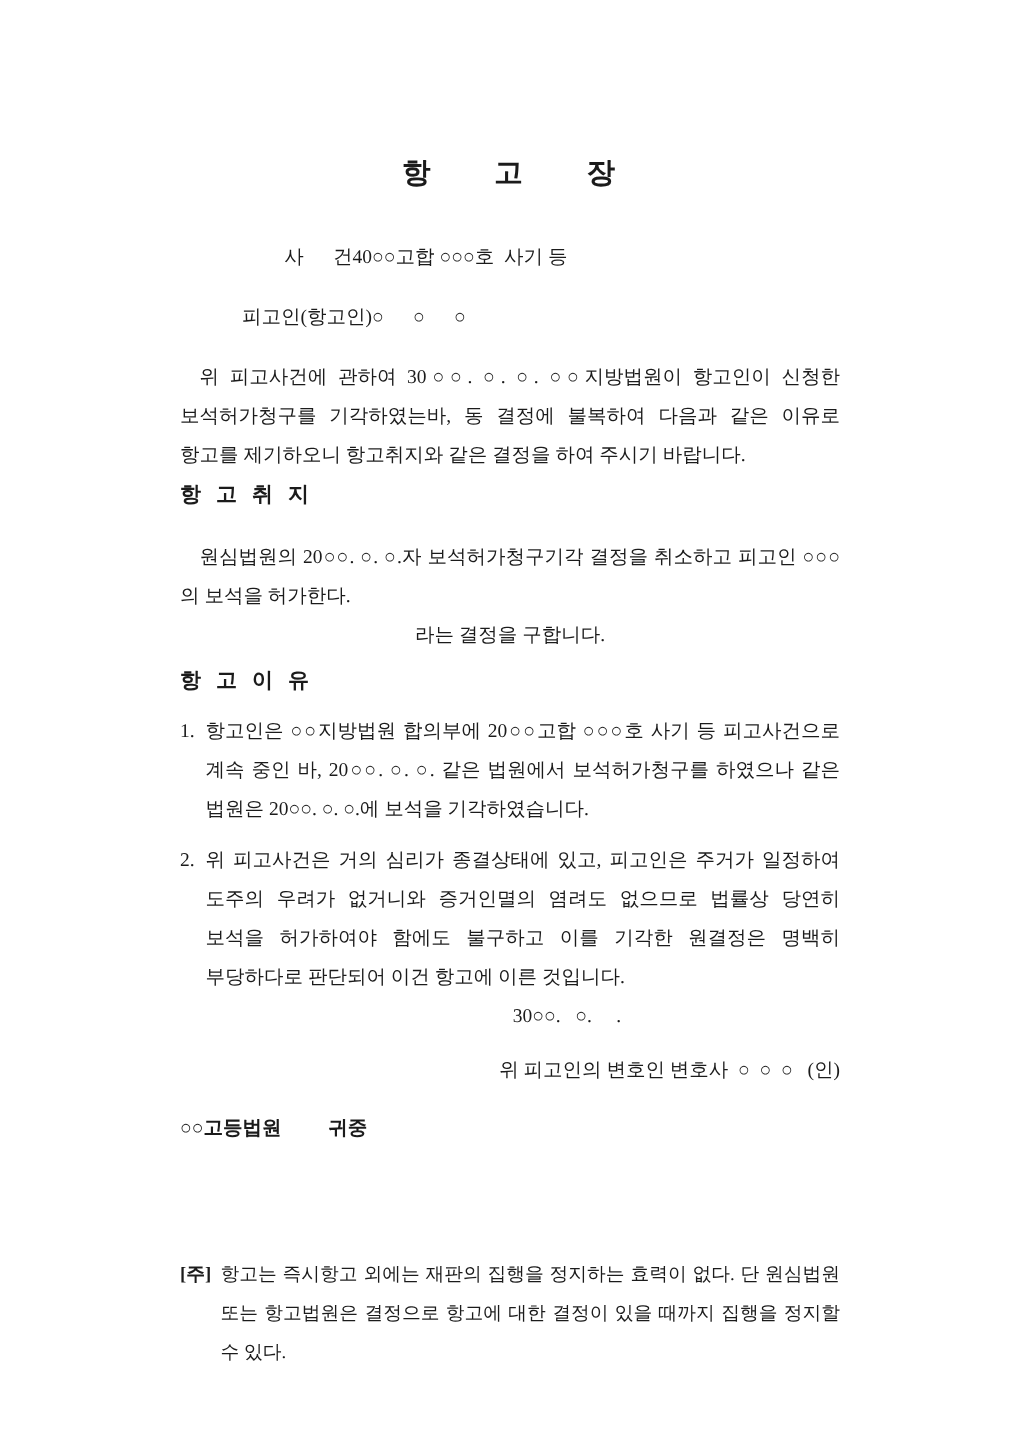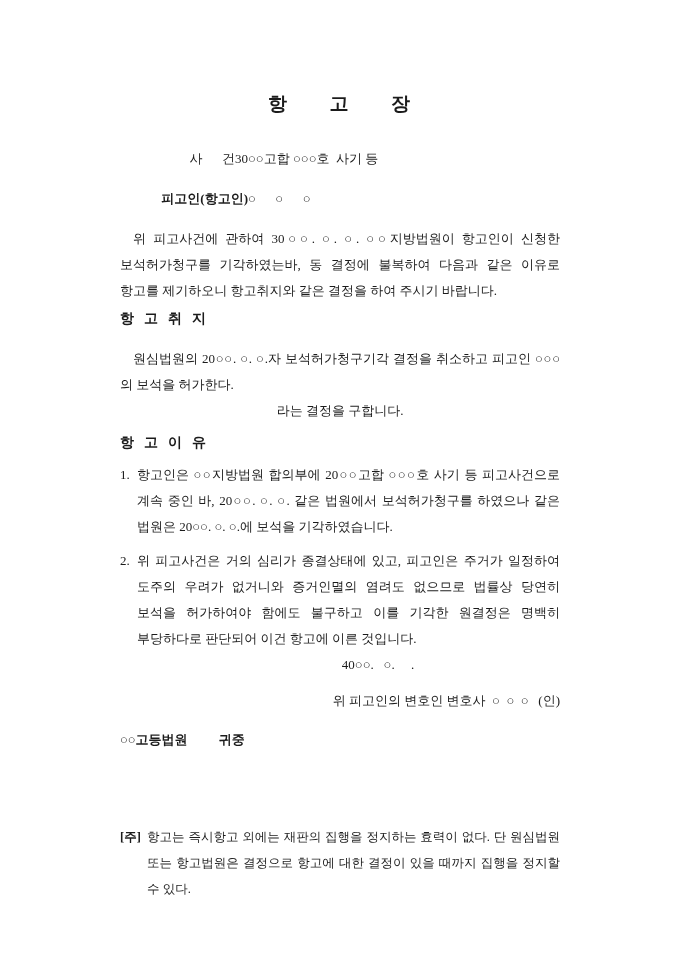--- a/index.html
+++ b/index.html
@@ -7,41 +7,41 @@
     padding: 0;
     background: #ffffff;
   }
   .page {
     position: relative;
     width: 600px;
     height: 962px;
     margin: 0 auto;
     background: #ffffff;
     box-sizing: border-box;
-    padding: 0 80px;
+    padding: 12px 80px;
     font-family: "Liberation Serif", "DejaVu Serif", serif;
     color: #1b1b1b;
     font-size: 13px;
     overflow: hidden;
   }
   .doc-title {
     margin-top: 92px;
     text-align: center;
     font-size: 19px;
     font-weight: bold;
     letter-spacing: 2px;
     white-space: pre;
     line-height: 24px;
   }
   .field-row {
     display: flex;
     line-height: 26px;
   }
   .row-case { margin-top: 30px; }
-  .row-defendant { margin-top: 14px; font-weight: bold; }
+  .row-defendant { margin-top: 14px; }
   .field-label { white-space: pre; flex: 0 0 auto; text-align: right; }
   .row-case .field-label { width: 115px; }
   .row-defendant .field-label { width: 128px; }
   .field-value { white-space: pre; }
   .body-par {
     margin: 0;
     text-align: justify;
     line-height: 26px;
     word-break: keep-all;
   }
@@ -110,21 +110,21 @@
 </style>
 </head>
 <body>
 
 <div class="page">
 
   <div class="doc-title">항      고      장</div>
 
   <div class="field-row row-case">
     <span class="field-label">사      건</span>
-    <span class="field-value">30○○고합 ○○○호  사기 등</span>
+    <span class="field-value">40○○고합 ○○○호  사기 등</span>
   </div>
 
   <div class="field-row row-defendant">
     <span class="field-label">피고인(항고인)</span>
     <span class="field-value">○      ○      ○</span>
   </div>
 
   <p class="body-par indent par-intro">위 피고사건에 관하여 30○○. ○. ○. ○○지방법원이 항고인이 신청한 보석허가청구를 기각하였는바, 동 결정에 불복하여 다음과 같은 이유로 항고를 제기하오니 항고취지와 같은 결정을 하여 주시기 바랍니다.</p>
 
   <div class="section-heading heading-purpose">항  고  취  지</div>
@@ -137,21 +137,21 @@
   <div class="reason-item reason-1">
     <span class="reason-number">1.</span>
     <span class="reason-text">항고인은 ○○지방법원 합의부에 20○○고합 ○○○호 사기 등 피고사건으로 계속 중인 바, 20○○. ○. ○. 같은 법원에서 보석허가청구를 하였으나 같은 법원은 20○○. ○. ○.에 보석을 기각하였습니다.</span>
   </div>
 
   <div class="reason-item reason-2">
     <span class="reason-number">2.</span>
     <span class="reason-text">위 피고사건은 거의 심리가 종결상태에 있고, 피고인은 주거가 일정하여 도주의 우려가 없거니와 증거인멸의 염려도 없으므로 법률상 당연히 보석을 허가하여야 함에도 불구하고 이를 기각한 원결정은 명백히 부당하다로 판단되어 이건 항고에 이른 것입니다.</span>
   </div>
 
-  <div class="date-line">40○○.   ○.     .</div>
+  <div class="date-line">30○○.   ○.     .</div>
 
   <div class="signature-line">위 피고인의 변호인 변호사  ○  ○  ○   (인)</div>
 
   <div class="court-line">○○고등법원    귀중</div>
 
   <div class="footnote">
     <span class="footnote-marker">[주]</span>
     <span class="footnote-text">항고는 즉시항고 외에는 재판의 집행을 정지하는 효력이 없다. 단 원심법원 또는 항고법원은 결정으로 항고에 대한 결정이 있을 때까지 집행을 정지할 수 있다.</span>
   </div>
 

